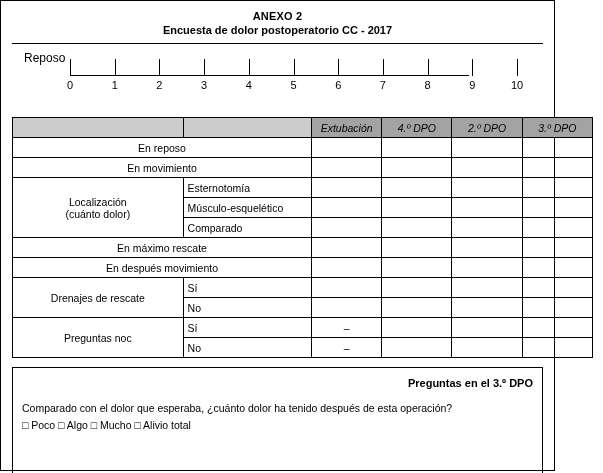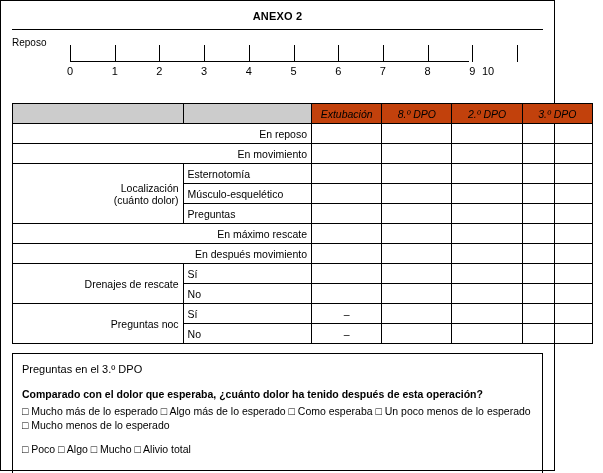--- a/index.html
+++ b/index.html
@@ -32,22 +32,22 @@
     border-bottom:1px solid #000;
     margin:7px 10px 0 10px;
   }
   
   .scale-wrap{
     position:relative;
     margin:7px 10px 0 10px;
     height:58px;
   }
   .scale-label{
-    position:absolute;left:0;top:0;
-    font-size:10px;
+    position:absolute;left:12px;top:0;
+    font-size:12px;
   }
   .axis{
     position:absolute;
     left:58px;right:74px;top:24px;
     height:1px;background:#000;
   }
   .tick{
     position:absolute;
     width:1px;background:#000;
     top:10px;height:15px;
@@ -70,54 +70,55 @@
   table.grid td{
     border:1px solid #000;
     height:17px;
     padding:1px 4px;
     vertical-align:middle;
   }
   .c-lab{width:170px;}
   .c-sub{width:128px;text-align:left;}
   .c-col{width:70px;text-align:center;}
   .hdr td{
-    background:#c2410c;
+    background:#a3a3a3;
     font-style:italic;
     text-align:center;
     height:18px;
   }
   .hdr td.plain{font-style:normal;background:#cccccc;}
-  .rowlab{text-align:right;}
+  .rowlab{text-align:center;}
   .dash{text-align:center;}
   
   .qbox{
     margin:9px 10px 0 10px;
     border:1px solid #000;
     padding:8px 9px 8px 9px;
     font-size:10.5px;
     line-height:1.42;
     height:132px;
     box-sizing:border-box;
   }
   .qbox .title{
-    font-weight:normal;font-size:11px;margin-bottom:9px;
+    font-weight:bold;font-size:11px;margin-bottom:9px;text-align:right;
   }
   .q{
-    font-weight:bold;margin-top:0;margin-bottom:2px;
+    font-weight:normal;margin-top:0;margin-bottom:2px;
   }
   .opts{margin-bottom:9px;}
   .q2{margin-top:0;}
 </style>
 </head>
 <body>
 
 <div class="page">
 
   <div class="header">
     <div class="t1">ANEXO 2</div>
+    <div class="t2">Encuesta de dolor postoperatorio CC - 2017</div>
   </div>
   <div class="hrule"></div>
 
   <div class="scale-wrap">
     <div class="scale-label">Reposo</div>
     <div class="axis"></div>
     <div id="ticks">
         <div class="tick major" style="left: 58px;"></div>
         <div class="ticklabel" style="left: 58px;">0</div>
         <div class="tick major" style="left: 102.7px;"></div>
@@ -132,39 +133,39 @@
         <div class="ticklabel" style="left: 281.5px;">5</div>
         <div class="tick major" style="left: 326.2px;"></div>
         <div class="ticklabel" style="left: 326.2px;">6</div>
         <div class="tick major" style="left: 370.9px;"></div>
         <div class="ticklabel" style="left: 370.9px;">7</div>
         <div class="tick major" style="left: 415.6px;"></div>
         <div class="ticklabel" style="left: 415.6px;">8</div>
         <div class="tick major" style="left: 460.3px;"></div>
         <div class="ticklabel" style="left: 460.3px;">9</div>
         <div class="tick major" style="left: 505px;"></div>
-        <div class="ticklabel" style="left: 476px;">10</div>
+        <div class="ticklabel" style="left: 505px;">10</div>
       </div>
   </div>
 
   <table class="grid">
     <colgroup>
       <col class="c-lab">
         <col class="c-sub">
         <col class="c-col">
         <col class="c-col">
         <col class="c-col">
         <col class="c-col">
     </colgroup>
     <tbody>
       <tr class="hdr">
         <td class="plain"></td>
         <td class="plain"></td>
         <td>Extubación</td>
-        <td>8.º DPO</td>
+        <td>4.º DPO</td>
         <td>2.º DPO</td>
         <td>3.º DPO</td>
       </tr>
 
       <tr>
         <td class="rowlab" colspan="2">En reposo</td>
         <td></td>
         <td></td>
         <td></td>
         <td></td>
@@ -190,21 +191,21 @@
         <td></td>
       </tr>
       <tr>
         <td class="c-sub">Músculo-esquelético</td>
         <td></td>
         <td></td>
         <td></td>
         <td></td>
       </tr>
       <tr>
-        <td class="c-sub">Preguntas</td>
+        <td class="c-sub">Comparado</td>
         <td></td>
         <td></td>
         <td></td>
         <td></td>
       </tr>
 
       <tr>
         <td class="rowlab" colspan="2">En máximo rescate</td>
         <td></td>
         <td></td>
@@ -250,19 +251,18 @@
         <td></td>
         <td></td>
       </tr>
     </tbody>
   </table>
 
   <div class="qbox">
     <div class="title">Preguntas en el 3.º DPO</div>
 
     <div class="q">Comparado con el dolor que esperaba, ¿cuánto dolor ha tenido después de esta operación?</div>
-    <div class="opts">□ Mucho más de lo esperado □ Algo más de lo esperado □ Como esperaba □ Un poco menos de lo esperado  □ Mucho menos de lo esperado</div>
 
     <div class="opts">□ Poco □ Algo □ Mucho □ Alivio total</div>
 
   </div>
 
 </div>
 
 </body></html>

